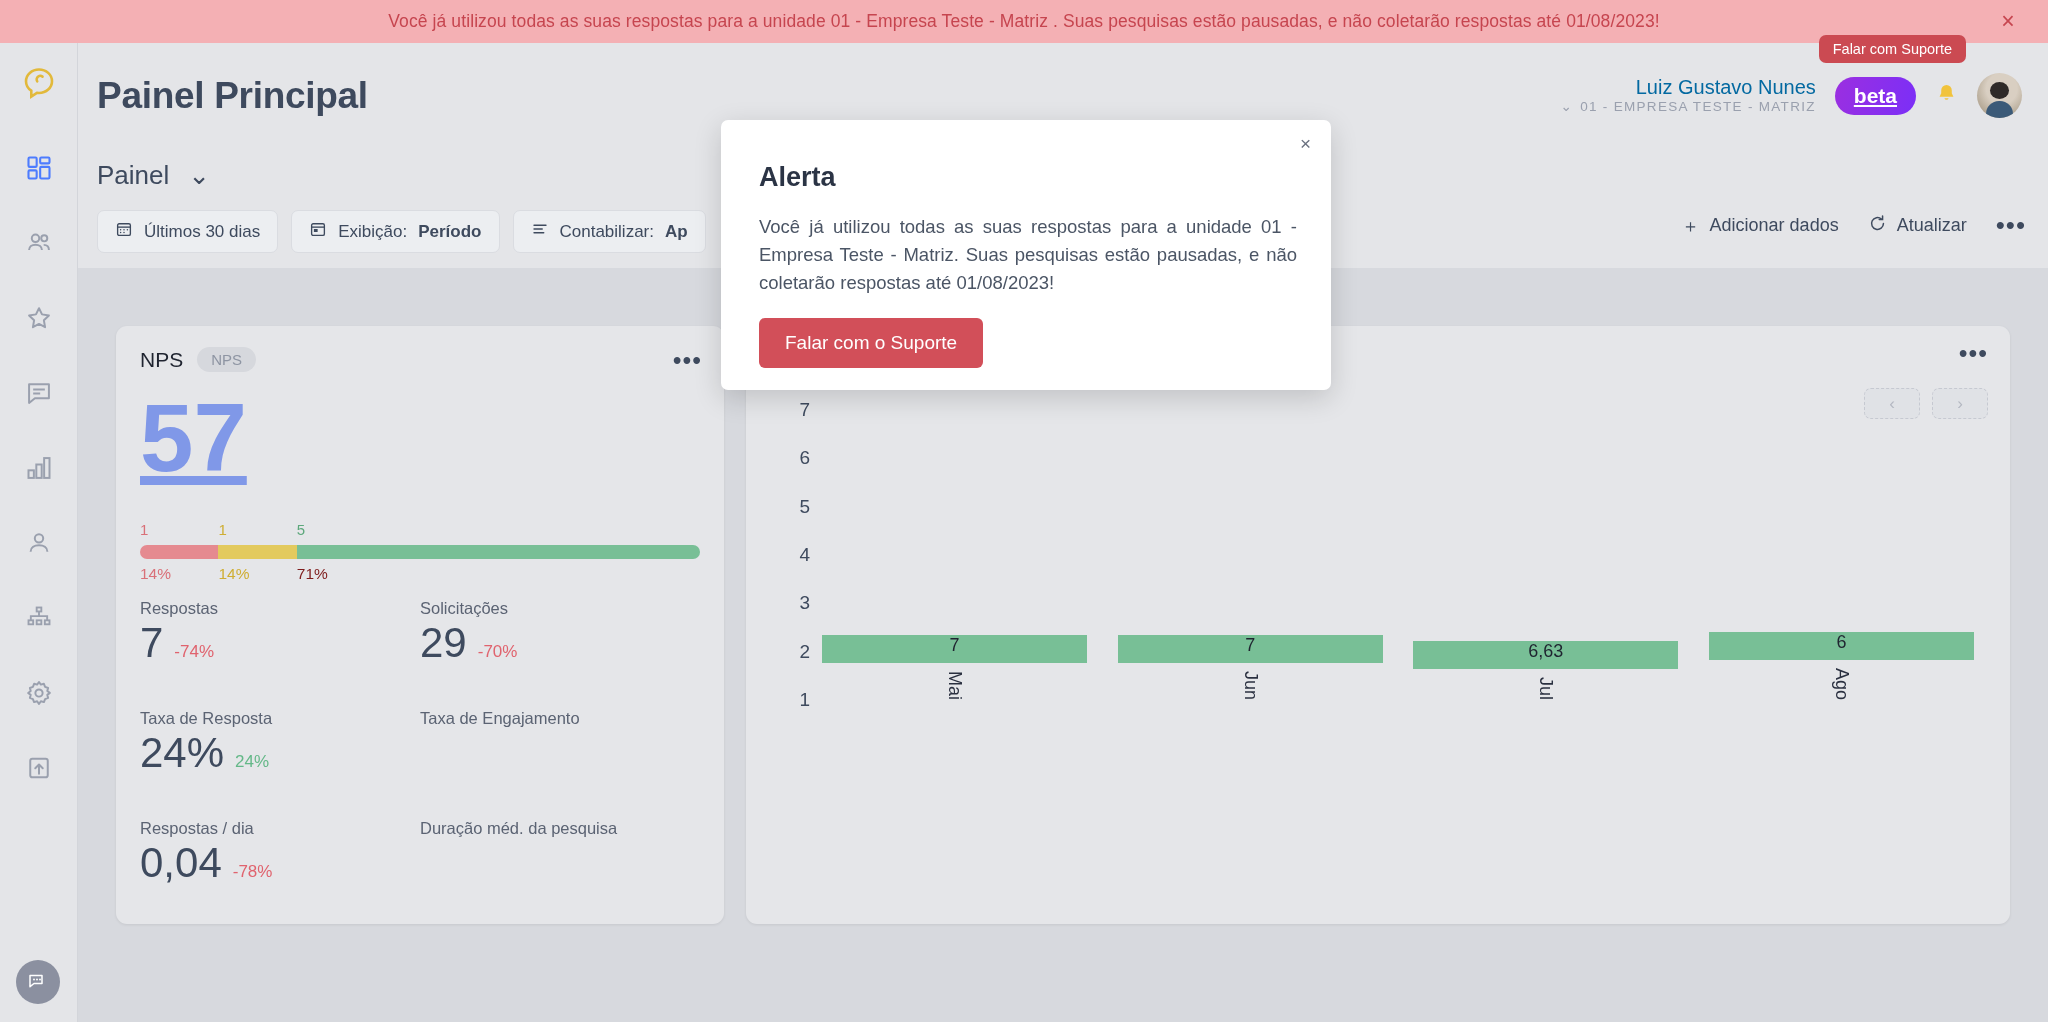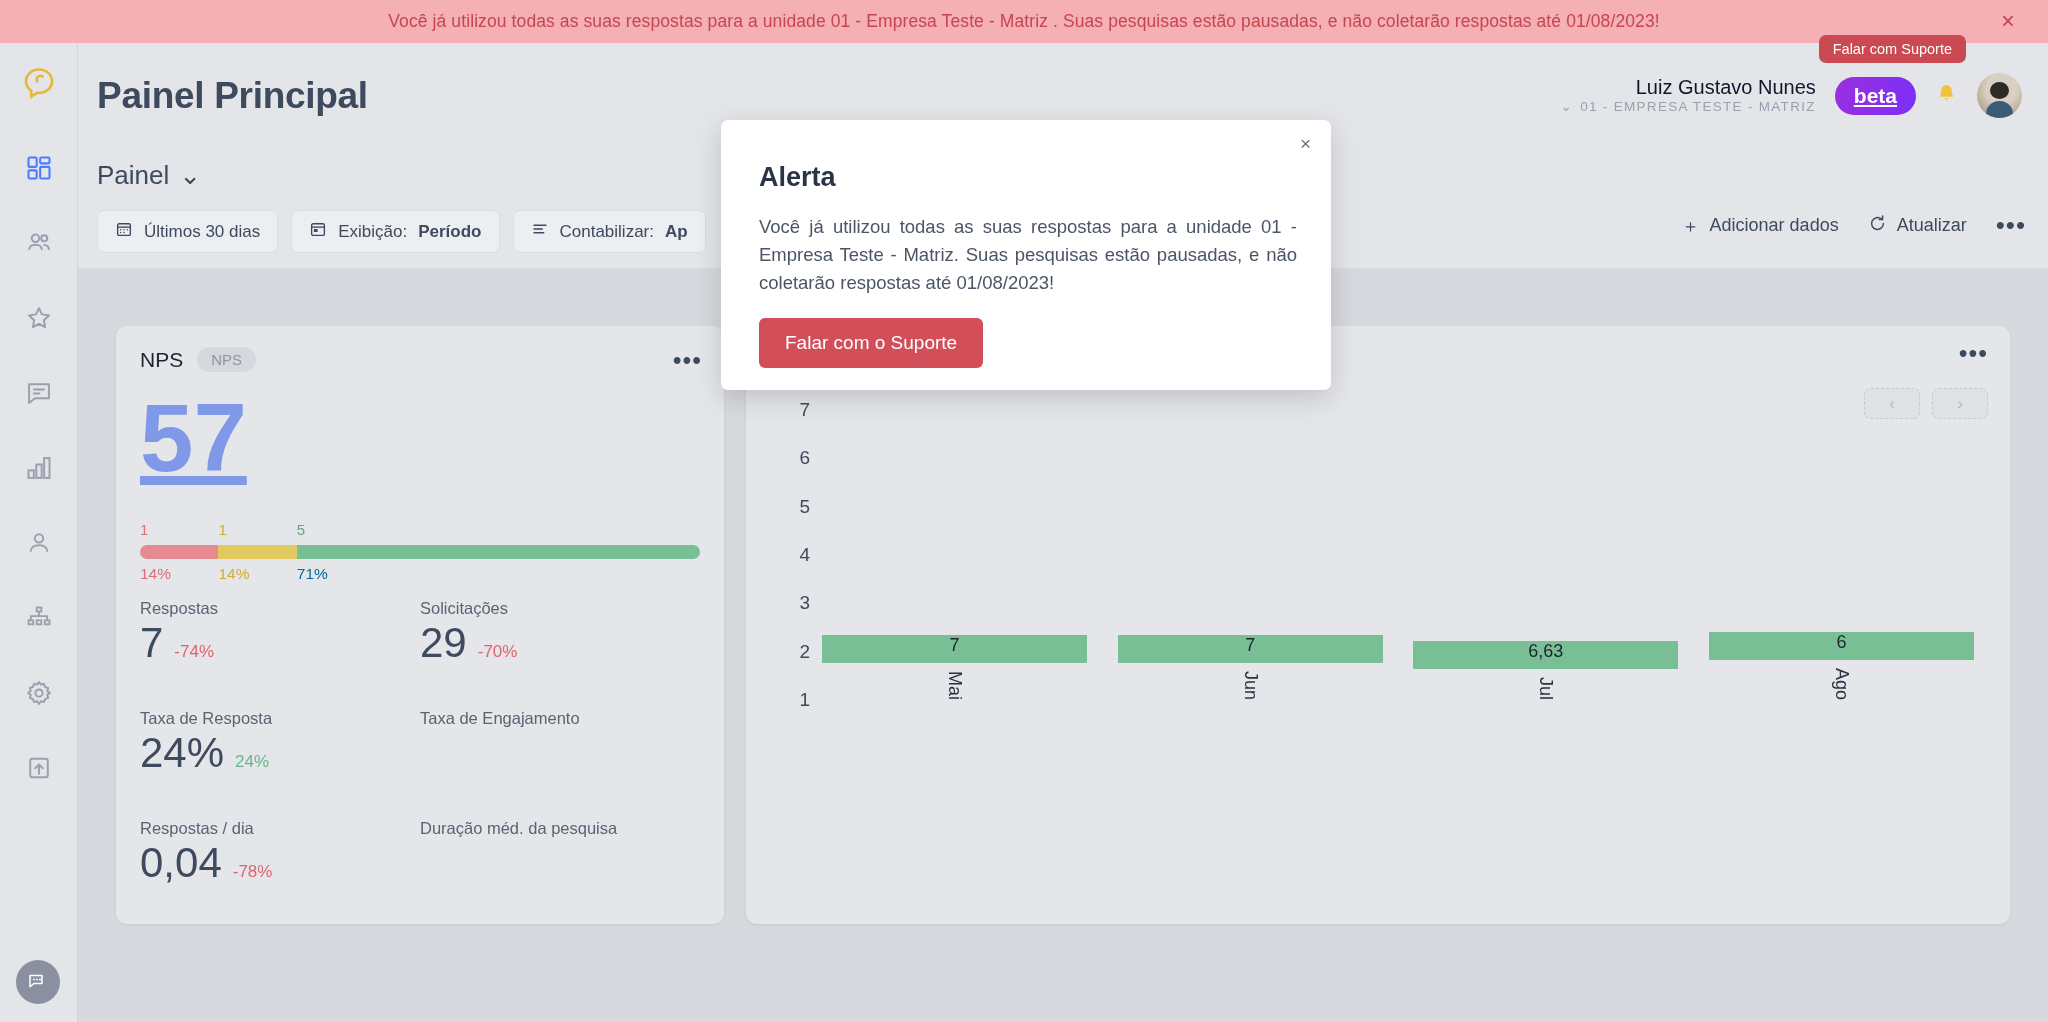--- a/index.html
+++ b/index.html
@@ -70,21 +70,21 @@
   }
   .page-title {
     margin-left: 19px; font-size: 37px; font-weight: 700;
     color: #3e4a5e; letter-spacing: -.3px;
   }
   .header-right {
     margin-left: auto; display: flex; align-items: center;
     margin-right: 26px; gap: 19px;
   }
   .user-block { text-align: right; line-height: 1.22; }
-  .user-name { font-size: 20px; color: #0f172a; }
+  .user-name { font-size: 20px; color: #0369a1; }
   .user-org {
     font-size: 13.5px; color: #9aa0ae; letter-spacing: 1.3px;
     display: flex; align-items: center; justify-content: flex-end; gap: 7px;
   }
   .beta-badge {
     background: linear-gradient(105deg,#9b2fe0,#7b2ff7);
     color: #fff; font-size: 21px; font-weight: 700;
     padding: 7px 19px; border-radius: 20px; cursor: pointer; text-decoration: underline;
   }
   .bell { color: #f1c33c; cursor: pointer; }
@@ -105,21 +105,21 @@
   }
 
   
   .toolbar {
     position: absolute; left: 78px; top: 148px;
     width: 1970px; height: 120px;
     background: #e4e5e8; z-index: 20;
   }
   .panel-select {
     position: absolute; left: 19px; top: 12px;
-    display: flex; align-items: center; gap: 10px;
+    display: flex; align-items: center; gap: 19px;
     font-size: 26px; color: #3e4a5e; font-weight: 400; cursor: pointer;
   }
   .filters { position: absolute; left: 19px; top: 62px; display: flex; gap: 13px; }
   .filter-chip {
     background: #eceef1; border: 1px solid #dadce1; border-radius: 7px;
     height: 43px; padding: 0 17px; display: flex; align-items: center; gap: 11px;
     font-size: 17px; color: #3e4a5e; cursor: pointer; white-space: nowrap;
   }
   .filter-chip b { font-weight: 700; }
   .toolbar-actions {
@@ -434,21 +434,21 @@
           <span style="left:28%;color:#5da87c">5</span>
         </div>
         <div class="nps-bar">
           <div style="width:14%;background:#e58a90"></div>
           <div style="width:14%;background:#e3ca5e"></div>
           <div style="width:72%;background:#78bf96"></div>
         </div>
         <div class="nps-pcts">
           <span style="left:0;color:#d97078">14%</span>
           <span style="left:14%;color:#cfae33">14%</span>
-          <span style="left:28%;color:#0369a1">71%</span>
+          <span style="left:28%;color:#7f1d1d">71%</span>
         </div>
       </div>
 
       <div class="metrics">
         <div>
           <div class="metric-label">Respostas</div>
           <div class="metric-row">
             <span class="metric-value">7</span>
             <span class="metric-delta delta-neg">-74%</span>
           </div>

